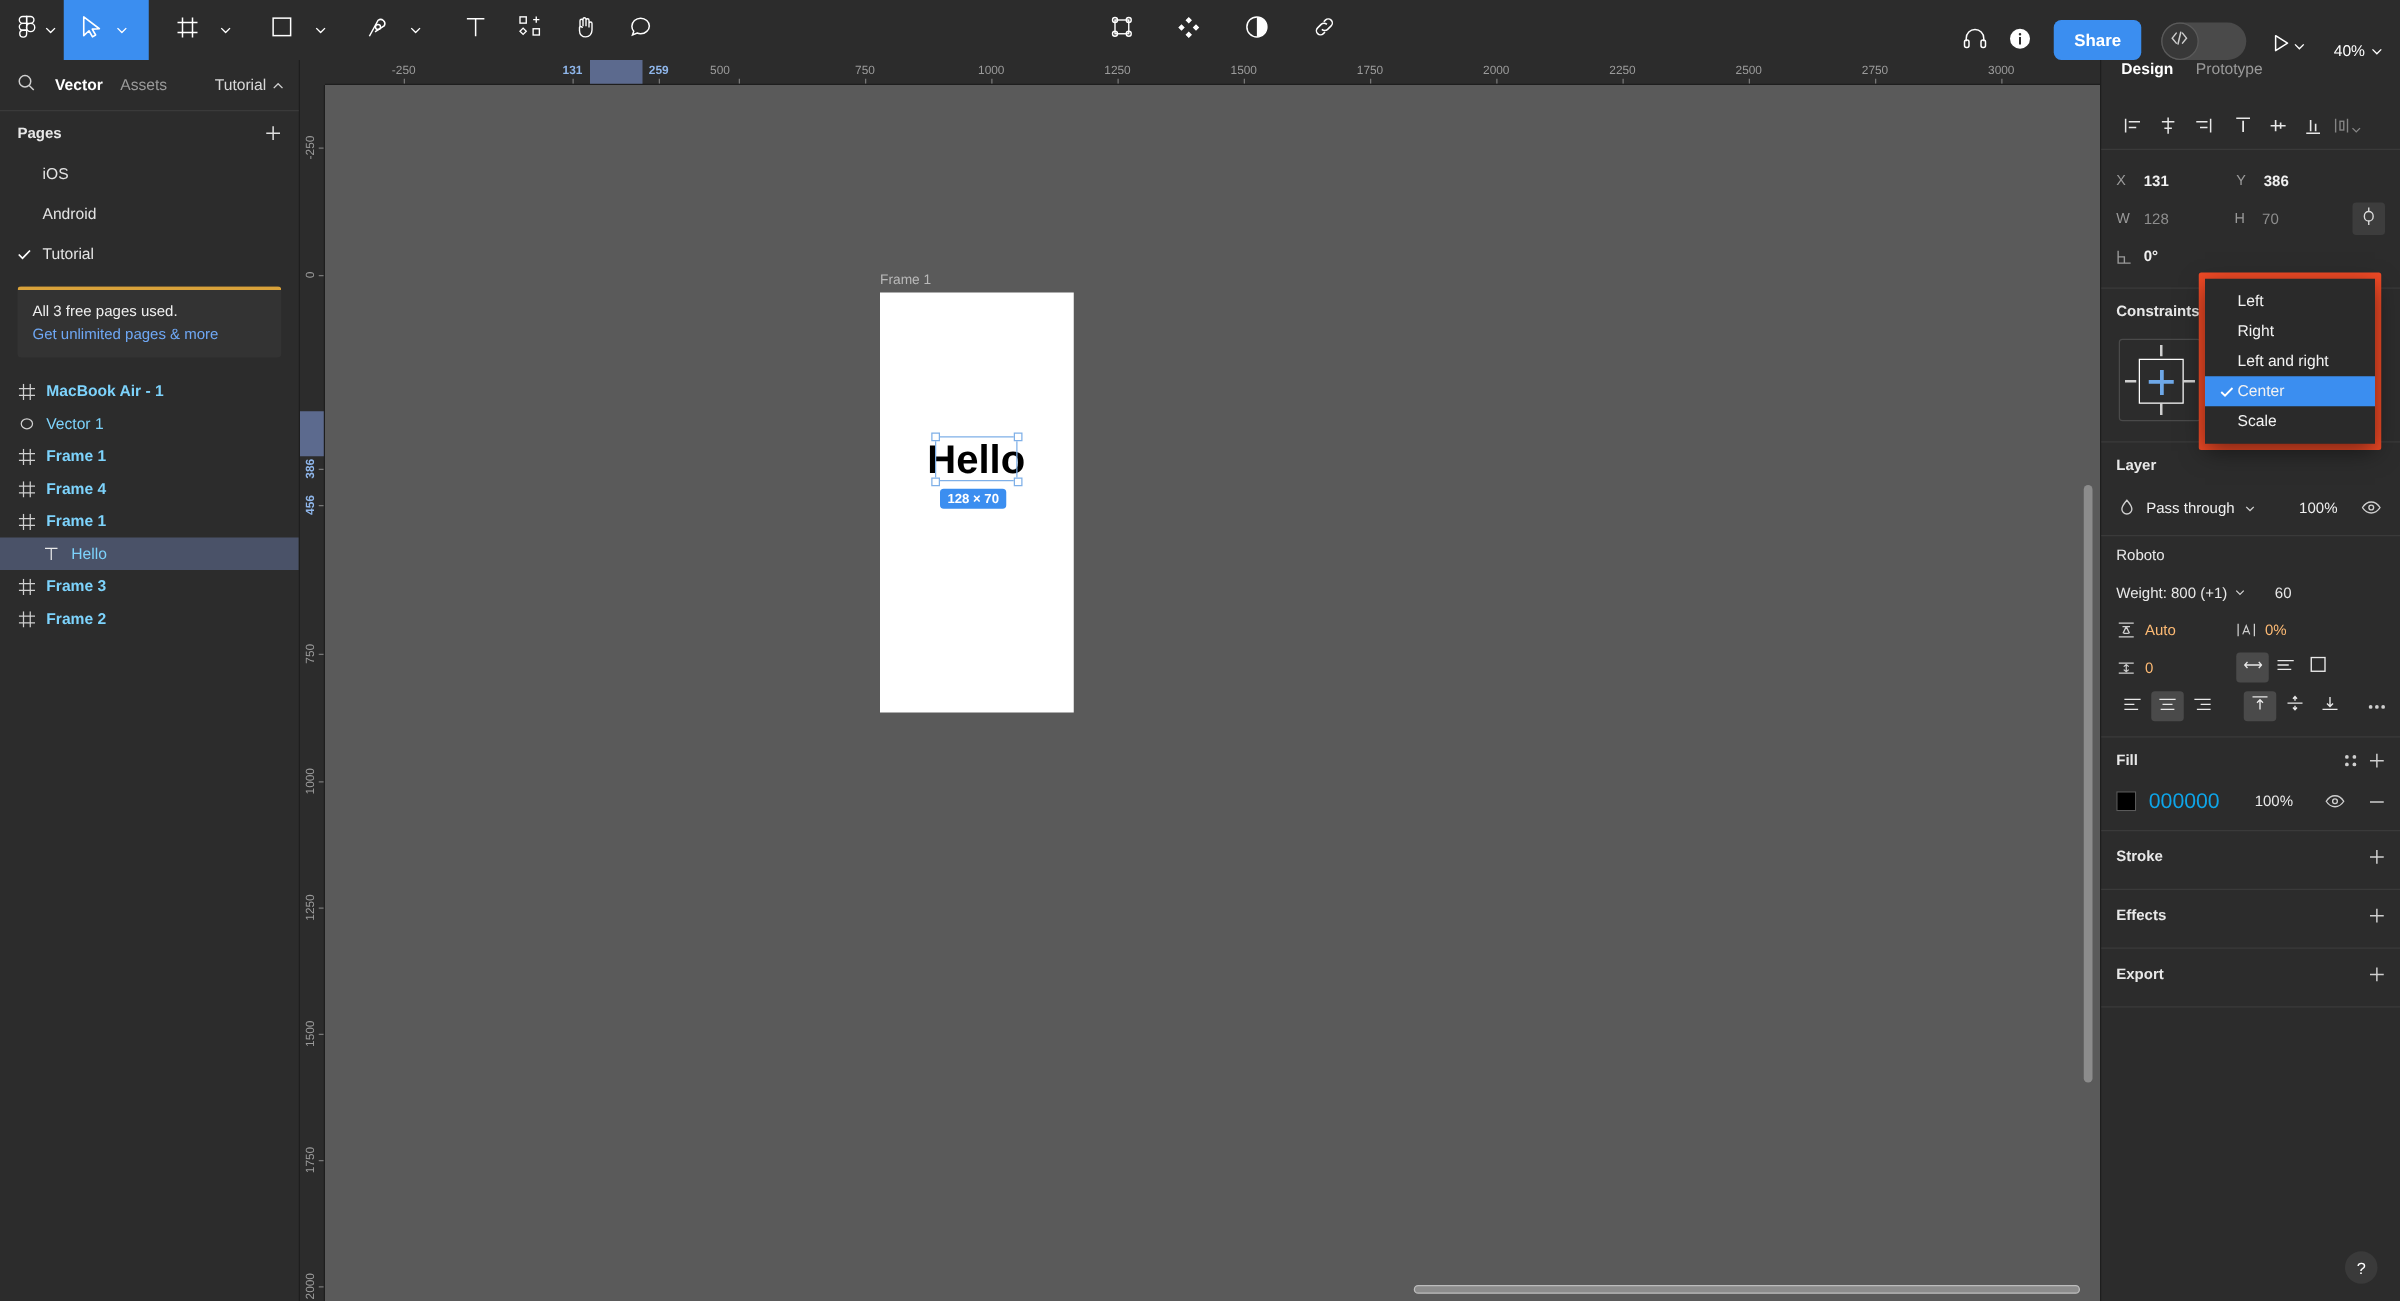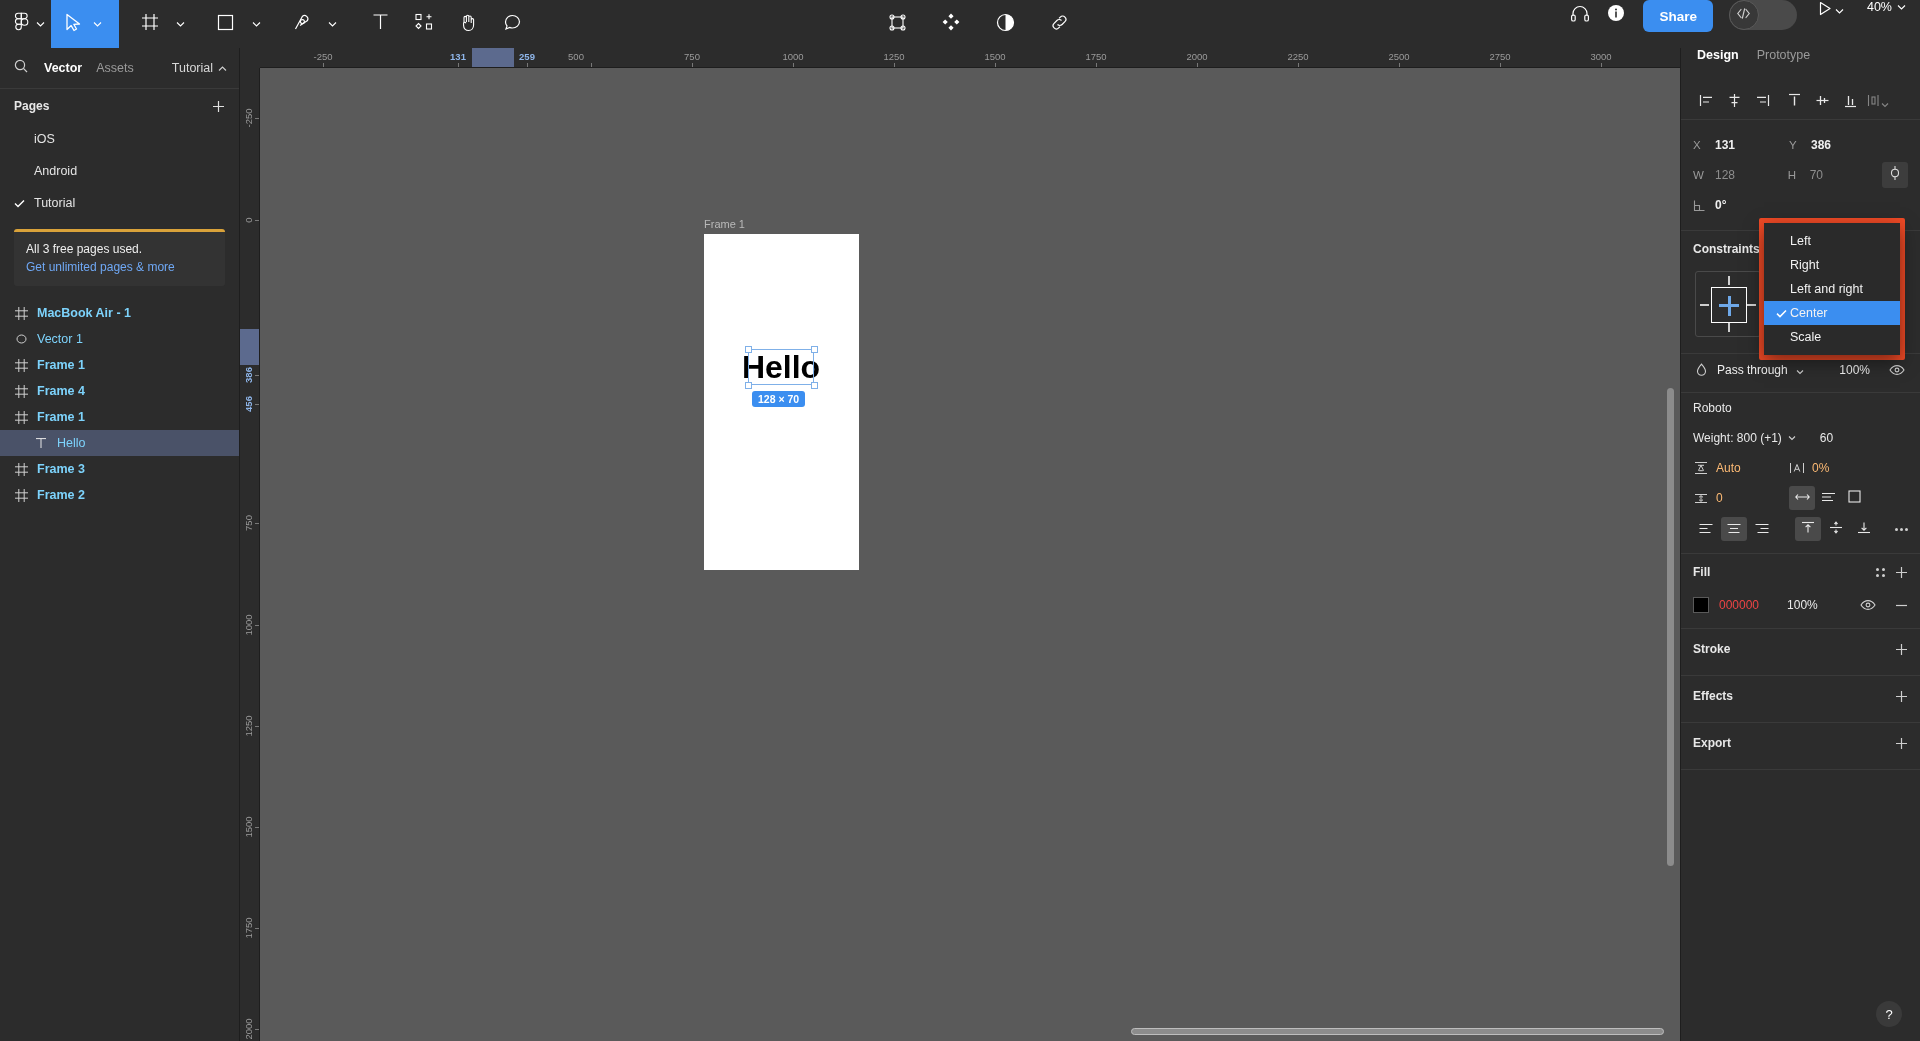--- a/index.html
+++ b/index.html
@@ -16,21 +16,21 @@
   
   .toolbar {
     height: 48px; min-height: 48px;
     background: #2c2c2c;
     display: flex; align-items: center;
     position: relative;
     z-index: 30;
   }
   .tb-left { display: flex; align-items: center; height: 48px; }
   .tb-center { position: absolute; left: 880px; display: flex; align-items: center; gap: 20px; height: 48px; }
-  .tb-right { margin-left: auto; display: flex; align-items: flex-start; gap: 6px; padding-right: 14px; height: 48px; }
+  .tb-right { margin-left: auto; display: flex; align-items: flex-end; gap: 6px; padding-right: 14px; height: 48px; }
 
   .tb-btn {
     height: 48px; min-width: 34px;
     display: flex; align-items: center; justify-content: center;
     color: #ffffff; cursor: pointer;
     padding: 0 6px;
   }
   .tb-group { display: flex; align-items: center; height: 48px; }
   .tb-group.active { background: #3b8ef0; }
   .caret { width: 10px; display: flex; align-items: center; justify-content: center; color: #fff; }
@@ -227,21 +227,21 @@
     width: 26px; height: 24px; display: flex; align-items: center; justify-content: center;
     border-radius: 3px; cursor: pointer; color: #e9e9e9;
   }
   .ta-btn.on { background: #4a4a4a; }
   .ta-gap { width: 16px; }
   .dots { margin-left: auto; display: flex; gap: 2px; cursor: pointer; }
   .dots i { width: 3px; height: 3px; background: #cfcfcf; border-radius: 50%; display: block; }
 
   .fill-row { height: 30px; display: flex; align-items: center; padding: 0 12px; gap: 10px; }
   .swatch { width: 16px; height: 16px; background: #000; border: 1px solid #5a5a5a; cursor: pointer; flex: none; }
-  .hex { font-size: 12px; color: #ef4444; cursor: text; }
+  .hex { font-size: 17px; color: #0ea5e9; cursor: text; }
   .fill-op { font-size: 12px; color: #eaeaea; margin-left: 18px; cursor: text; }
   .fill-right { margin-left: auto; display: flex; align-items: center; gap: 16px; }
 
   .grid-dots { display: inline-grid; grid-template-columns: 3px 3px; gap: 3px; }
   .grid-dots i { width: 3px; height: 3px; background: #cfcfcf; border-radius: 50%; display: block; }
   .plus-ico { color: #cfcfcf; display: flex; cursor: pointer; }
 
   
   .dropdown-wrap {
     position: absolute; left: 78px; top: 170px; z-index: 60;
@@ -805,20 +805,23 @@
         <span class="cw-tick cw-t-bot"></span>
         <span class="cw-tick cw-t-left"></span>
         <span class="cw-tick cw-t-right"></span>
         <span class="cw-square"></span>
         <span class="cw-plus-h"></span>
         <span class="cw-plus-v"></span>
       </div>
 
       <div class="sec-divider" style="margin-top:16px;"></div>
 
+      <div class="sec-head">
+        <span class="sec-title">Layer</span>
+      </div>
       <div class="layer-blend-row">
         <span class="blend-ico">
           <svg width="13" height="14" viewBox="0 0 13 14">
               <path d="M6.5 1.2c2.6 3 4 5 4 7a4 4 0 0 1-8 0c0-2 1.4-4 4-7z" stroke="#cfcfcf" stroke-width="1.1" fill="none"></path>
             </svg>
         </span>
         <span class="blend-name">Pass through</span>
         <span>
           <svg width="8" height="6" viewBox="0 0 8 6">
               <path d="M1 1.5 4 4.5 7 1.5" stroke="#cfcfcf" stroke-width="1.1" fill="none"></path>

